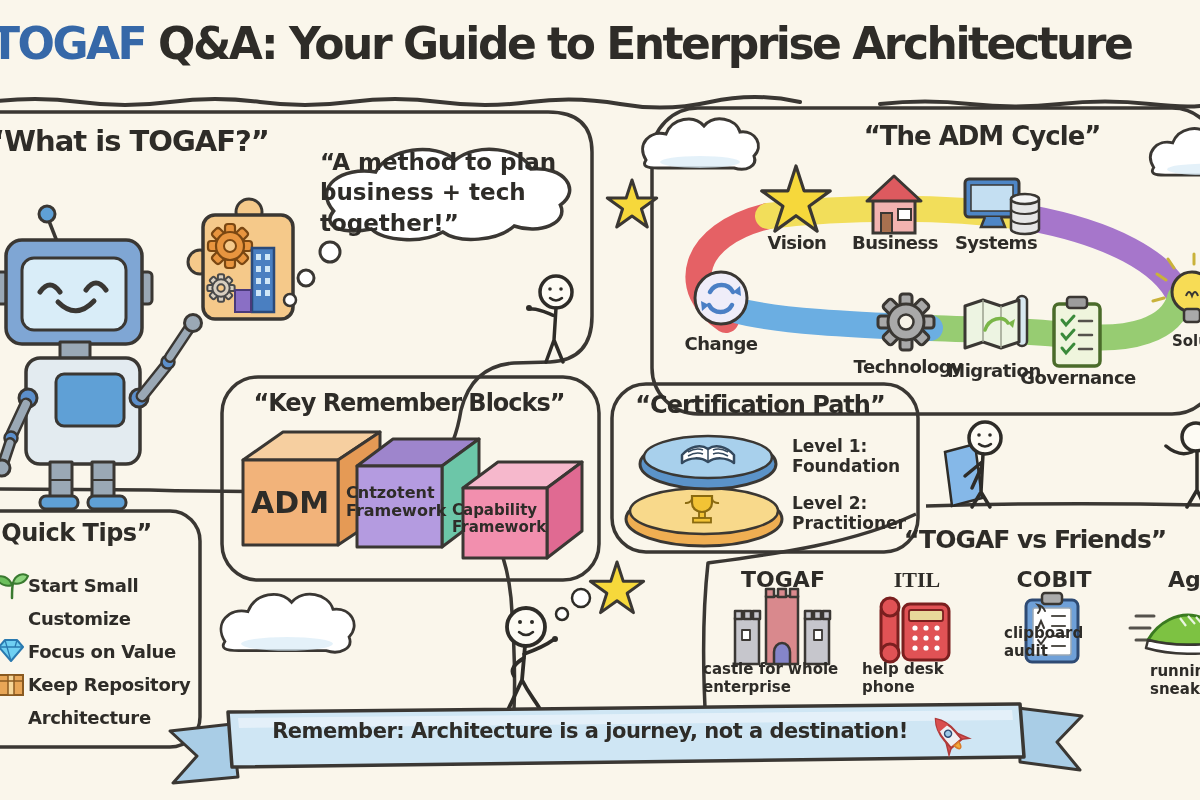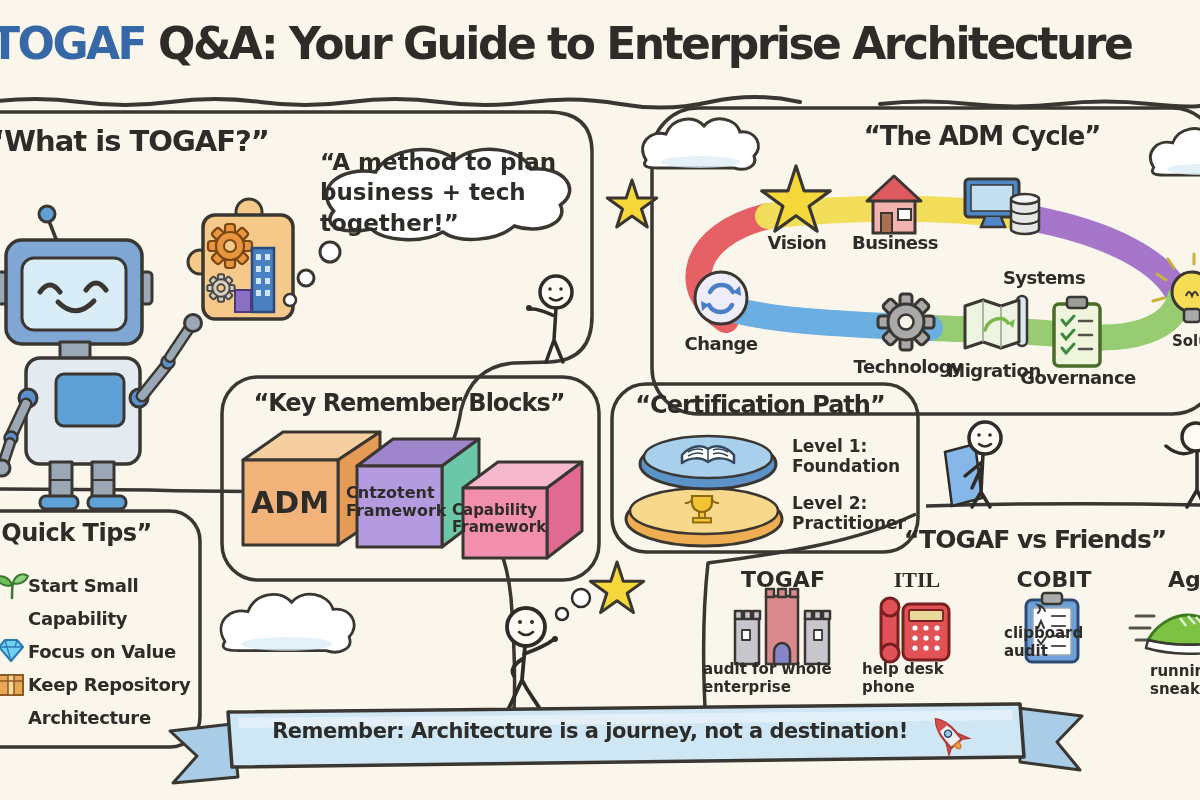--- a/index.html
+++ b/index.html
@@ -409,49 +409,49 @@
 
 <div class="txt-layer">
   <div class="t" id="title"><span class="brand">TOGAF</span><span> Q&amp;A: Your Guide to Enterprise Architecture</span></div>
 
   <div class="t" id="h-what">“What is TOGAF?”</div>
   <div class="t wrap" id="bubble-text">“A method to plan business + tech together!”</div>
 
   <div class="t ctr" id="h-adm">“The ADM Cycle”</div>
   <div class="t phase" style="left:797px;top:233px;">Vision</div>
   <div class="t phase" style="left:895px;top:233px;">Business</div>
-  <div class="t phase" style="left:1044px;top:233px;margin-top:35px;">Systems</div>
+  <div class="t phase" style="left:996px;top:233px;">Systems</div>
   <div class="t phase" style="left:721px;top:334px;">Change</div>
   <div class="t phase" style="left:908px;top:357px;">Technology</div>
   <div class="t phase" style="left:994px;top:361px;">Migration</div>
   <div class="t phase" style="left:1078px;top:368px;">Governance</div>
   <div class="t" style="left:1172px;top:333px;font-size:15px;">Solution</div>
 
   <div class="t ctr" id="h-kbb">“Key Remember Blocks”</div>
   <div class="t blocklbl" style="left:290px;top:486px;font-size:30px;">ADM</div>
   <div class="t wrap" style="left:346px;top:484px;width:106px;font-size:16px;line-height:1.15;">Cntzotent Framework</div>
   <div class="t wrap" style="left:452px;top:502px;width:106px;font-size:15px;line-height:1.15;">Capability Framework</div>
 
   <div class="t ctr" id="h-cert">“Certification Path”</div>
   <div class="t level" style="left:792px;top:437px;">Level 1:</div>
   <div class="t level" style="left:792px;top:457px;">Foundation</div>
   <div class="t level" style="left:792px;top:494px;">Level 2:</div>
   <div class="t level" style="left:792px;top:514px;">Practitioner</div>
 
   <div class="t" id="h-qt">“Quick Tips”</div>
   <div class="t qt-item" style="top:576px;">Start Small</div>
-  <div class="t qt-item" style="top:609px;">Capability</div>
+  <div class="t qt-item" style="top:609px;">Customize</div>
   <div class="t qt-item" style="top:642px;">Focus on Value</div>
   <div class="t qt-item" style="top:675px;">Keep Repository</div>
   <div class="t qt-item" style="top:708px;">Architecture</div>
 
   <div class="t ctr" id="h-tvf">“TOGAF vs Friends”</div>
   <div class="t fw-name" style="left:783px;top:568px;">TOGAF</div>
   <div class="t fw-name" style="left:917px;top:568px;font-family:Liberation Serif, serif;">ITIL</div>
   <div class="t fw-name" style="left:1054px;top:568px;">COBIT</div>
   <div class="t" style="left:1168px;top:568px;font-size:22px;">Agile</div>
-  <div class="t wrap fw-cap" style="left:783px;top:660px;width:160px;">audit for whole enterprise</div>
+  <div class="t wrap fw-cap" style="left:783px;top:660px;width:160px;">castle for whole enterprise</div>
   <div class="t wrap fw-cap" style="left:917px;top:660px;width:110px;">help desk phone</div>
   <div class="t wrap fw-cap" style="left:1054px;top:624px;width:100px;">clipboard audit</div>
   <div class="t wrap fw-cap" style="left:1195px;top:662px;width:90px;">running sneakers</div>
 
   <div class="t ctr" id="banner-text">Remember: Architecture is a journey, not a destination!</div>
 </div>
 
 </body></html>

